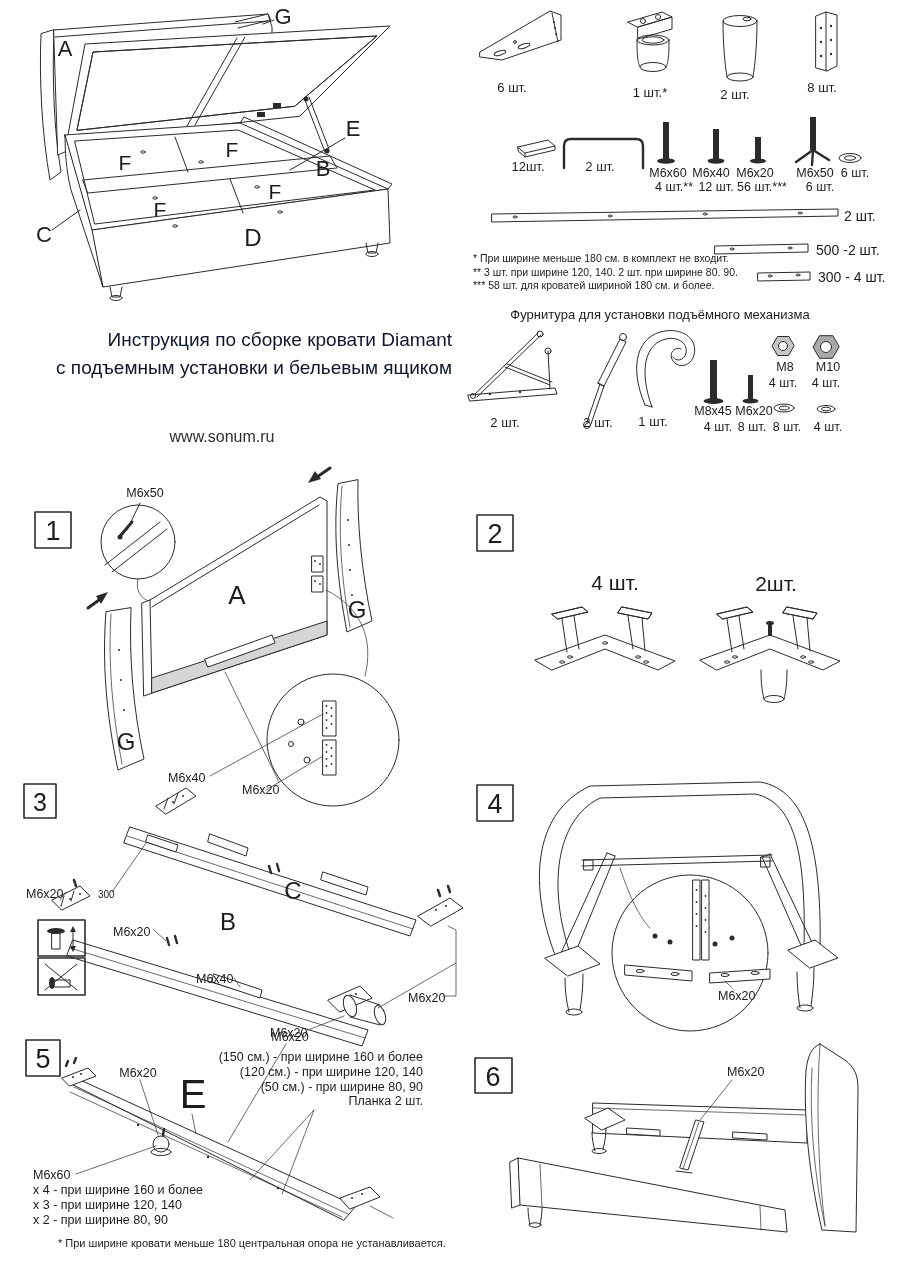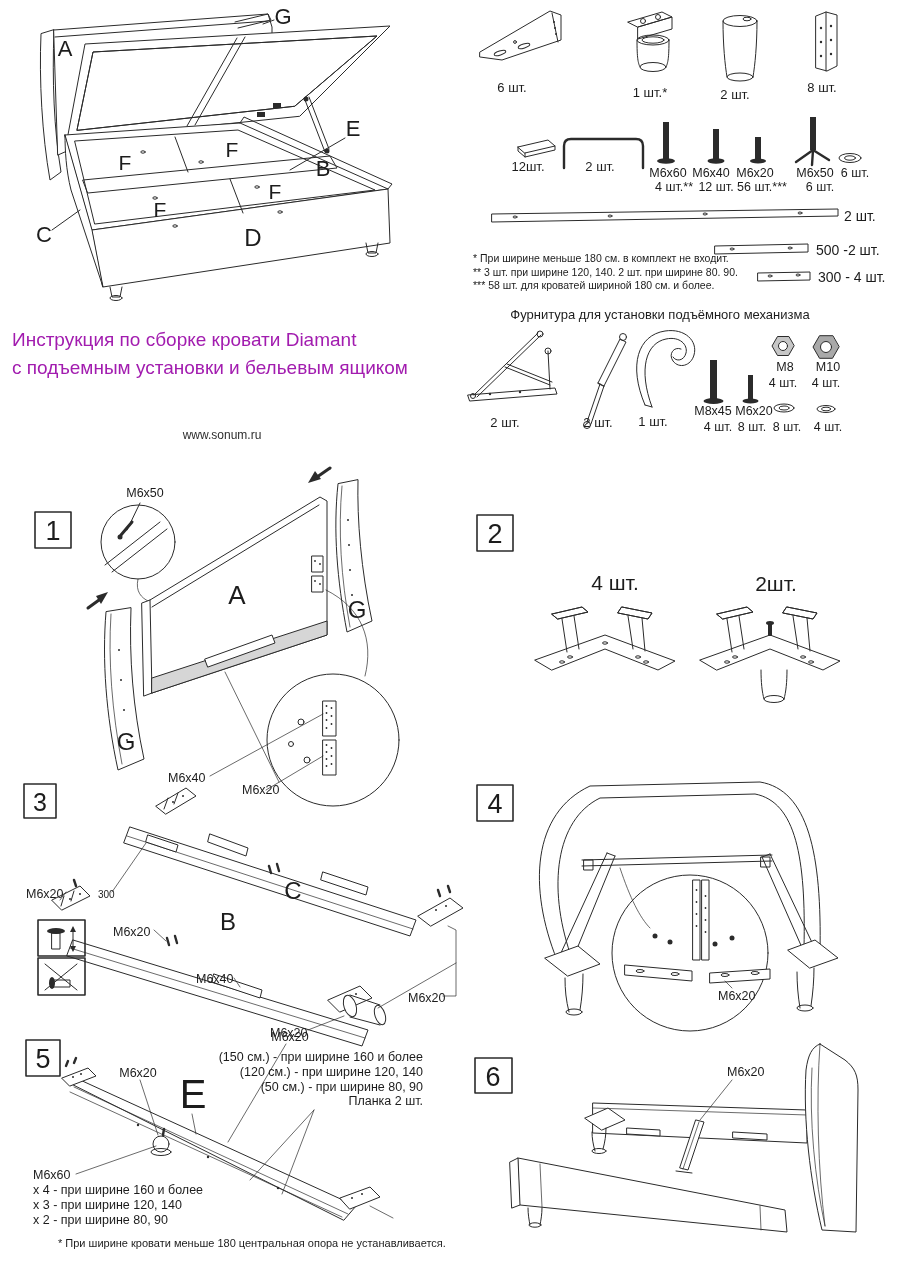--- a/index.html
+++ b/index.html
@@ -10,23 +10,23 @@
   svg text{stroke:none !important;fill:#1c1c1c;font-family:"Liberation Sans",sans-serif}
   .wf{fill:#fff}
   .df{fill:#2b2b2b;stroke:none}
   .gf{fill:#d6d6d6}
   .nut1{fill:#c6c6c6}
   .nut2{fill:#a9a9a9}
   .thk{stroke-width:2.4}
   .th3{stroke-width:3}
   .thin{stroke-width:.7}
   .numbox{stroke-width:1.6}
-  .title-block{position:absolute;left:12px;top:326px;width:440px;text-align:left;
-               font-size:19px;line-height:28px;color:#a21caf}
-  .website{position:absolute;left:12px;top:428px;width:420px;text-align:center;font-size:12px;color:#2e2e2e}
+  .title-block{position:absolute;left:12px;top:326px;width:440px;text-align:right;
+               font-size:19px;line-height:28px;color:#0f172a}
+  .website{position:absolute;left:12px;top:428px;width:420px;text-align:center;font-size:16px;color:#2e2e2e}
 </style>
 </head>
 <body>
 
 <div class="sheet">
 
 <svg width="0" height="0">
   <defs>
     <pattern id="slats" width="9" height="8" patternUnits="userSpaceOnUse" patternTransform="rotate(-4)">
       <line x1="0" y1="4" x2="9" y2="4" style="stroke:#5a5a5a;stroke-width:1.3"></line>

